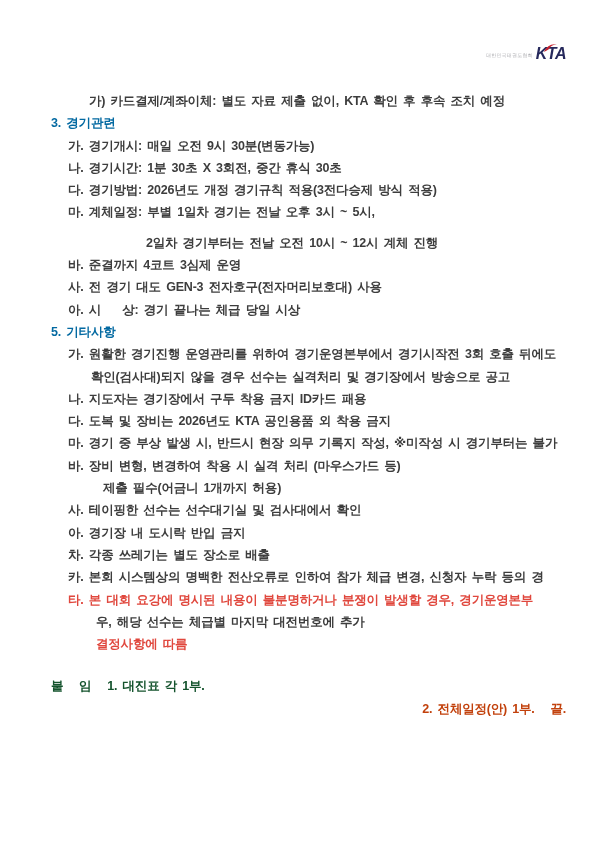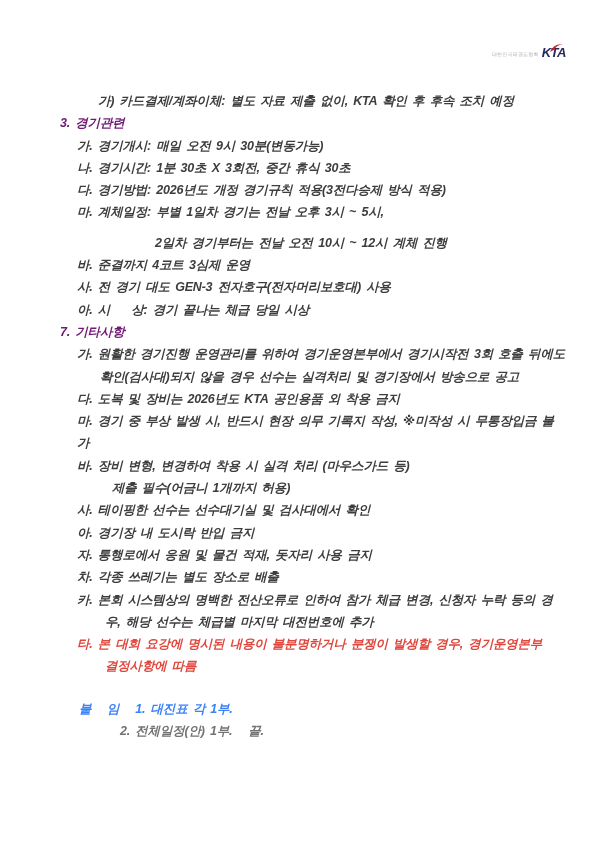--- a/index.html
+++ b/index.html
@@ -16,51 +16,51 @@
   .logo{
     position:absolute;top:46px;right:34px;
     display:flex;align-items:center;gap:3px;
   }
   .logo-org{
     font-size:5px;color:#b0b0b4;letter-spacing:.2px;
     transform:translateY(1px);
   }
   .logo-kta{
     position:relative;
-    font-size:13px;font-weight:800;font-style:italic;
+    font-size:16px;font-weight:800;font-style:italic;
     color:#26295c;letter-spacing:-.5px;line-height:1;
   }
   .logo-swoosh{
     position:absolute;left:7px;top:-4px;pointer-events:none;
   }
   
   .content{
-    position:absolute;left:60px;top:90px;right:34px;font-style:italic;
+    position:absolute;left:51px;top:90px;right:34px;
   }
   .ln{
     font-size:12.5px;
     line-height:22.3px;
     font-weight:600;
     white-space:pre-wrap;
     word-spacing:2px;
     letter-spacing:-.2px;
   }
-  .heading{font-weight:800;color:#701a75;}
+  .heading{font-weight:800;color:#0369a1;}
   .item{padding-left:17px;}
   .indent-a{padding-left:38px;}
   .indent-a2{padding-left:45px;}
   .cont{padding-left:40px;}
   .cont-b{padding-left:45px;}
   .cont-deep{padding-left:95px;margin-top:8px;}
   .note{padding-left:40px;}
   .note2{padding-left:52px;}
   .b{font-weight:800;}
   .red{color:#e0473d;}
-  .att{font-weight:800;color:#3b82f6;margin-top:20px;margin-left:19px;}
-  .att2{font-weight:800;color:#737373;padding-left:60px;}
+  .att{font-weight:800;color:#14532d;margin-top:20px;}
+  .att2{font-weight:800;color:#c2410c;padding-left:60px;text-align:right;}
 </style>
 </head>
 <body>
 
 <div class="page">
 
   <div class="logo">
     <span class="logo-org">대한민국태권도협회</span>
     <span class="logo-kta">
       <span>KTA</span>
@@ -77,33 +77,33 @@
     <div class="ln heading">3. 경기관련</div>
     <div class="ln item">가. 경기개시: 매일 오전 9시 30분(변동가능)</div>
     <div class="ln item">나. 경기시간: 1분 30초 X 3회전, 중간 휴식 30초</div>
     <div class="ln item">다. 경기방법: 2026년도 개정 경기규칙 적용(3전다승제 방식 적용)</div>
     <div class="ln item">마. 계체일정: 부별 1일차 경기는 전날 오후 3시 ~ 5시,</div>
     <div class="ln cont-deep">2일차 경기부터는 전날 오전 10시 ~ 12시 계체 진행</div>
     <div class="ln item">바. 준결까지 4코트 3심제 운영</div>
     <div class="ln item"><span>사. 전 경기 대도 </span><span class="b">GEN-3</span><span> 전자호구(전자머리보호대) 사용</span></div>
     <div class="ln item">아. 시    상: 경기 끝나는 체급 당일 시상</div>
 
-    <div class="ln heading">7. 기타사항</div>
+    <div class="ln heading">5. 기타사항</div>
     <div class="ln item">가. 원활한 경기진행 운영관리를 위하여 경기운영본부에서 경기시작전 3회 호출 뒤에도</div>
     <div class="ln cont">확인(검사대)되지 않을 경우 선수는 실격처리 및 경기장에서 방송으로 공고</div>
+    <div class="ln item">나. 지도자는 경기장에서 구두 착용 금지 ID카드 패용</div>
     <div class="ln item">다. 도복 및 장비는 2026년도 KTA 공인용품 외 착용 금지</div>
-    <div class="ln item">마. 경기 중 부상 발생 시, 반드시 현장 의무 기록지 작성, ※미작성 시 무통장입금 불가</div>
+    <div class="ln item">마. 경기 중 부상 발생 시, 반드시 현장 의무 기록지 작성, ※미작성 시 경기부터는 불가</div>
     <div class="ln item">바. 장비 변형, 변경하여 착용 시 실격 처리 (마우스가드 등)</div>
     <div class="ln note2">제출 필수(어금니 1개까지 허용)</div>
     <div class="ln item">사. 테이핑한 선수는 선수대기실 및 검사대에서 확인</div>
     <div class="ln item">아. 경기장 내 도시락 반입 금지</div>
-    <div class="ln item">자. 통행로에서 응원 및 물건 적재, 돗자리 사용 금지</div>
     <div class="ln item">차. 각종 쓰레기는 별도 장소로 배출</div>
     <div class="ln item">카. 본회 시스템상의 명백한 전산오류로 인하여 참가 체급 변경, 신청자 누락 등의 경</div>
+    <div class="ln item red">타. 본 대회 요강에 명시된 내용이 불분명하거나 분쟁이 발생할 경우, 경기운영본부</div>
     <div class="ln cont-b">우, 해당 선수는 체급별 마지막 대전번호에 추가</div>
-    <div class="ln item red">타. 본 대회 요강에 명시된 내용이 불분명하거나 분쟁이 발생할 경우, 경기운영본부</div>
     <div class="ln cont-b red">결정사항에 따름</div>
 
     <div class="ln att">붙   임   1. 대진표 각 1부.</div>
     <div class="ln att2">2. 전체일정(안) 1부.   끝.</div>
 
   </div>
 </div>
 
 </body></html>

